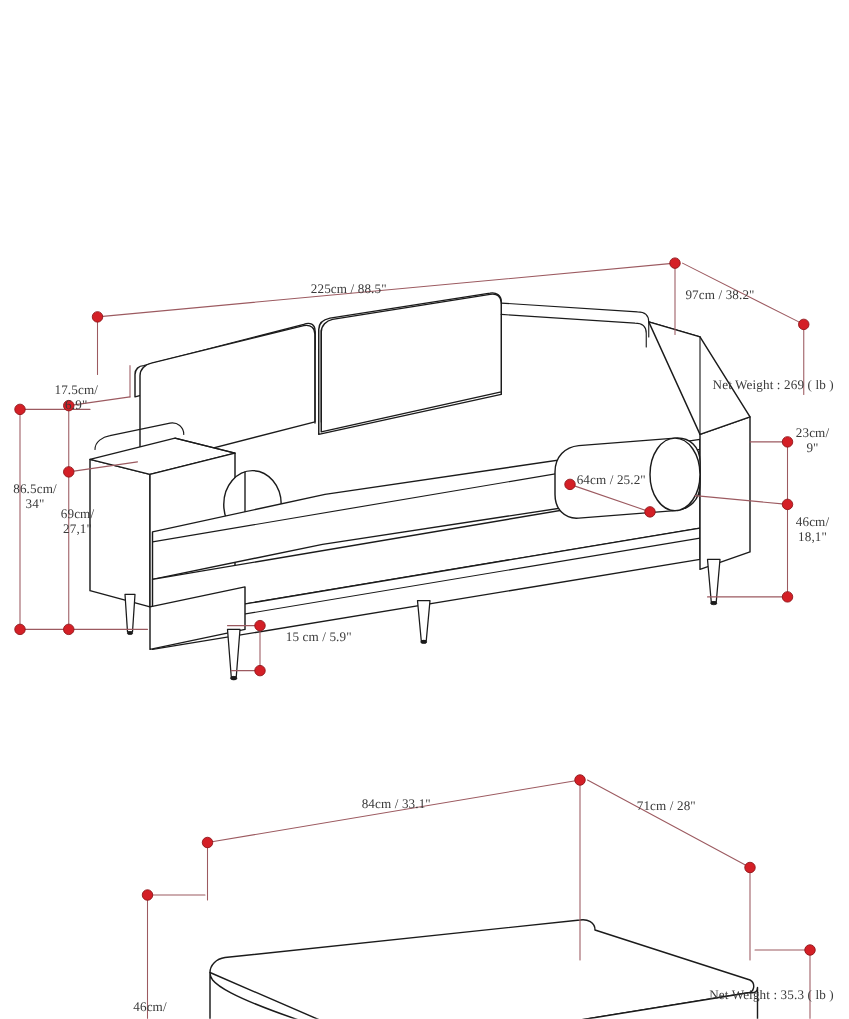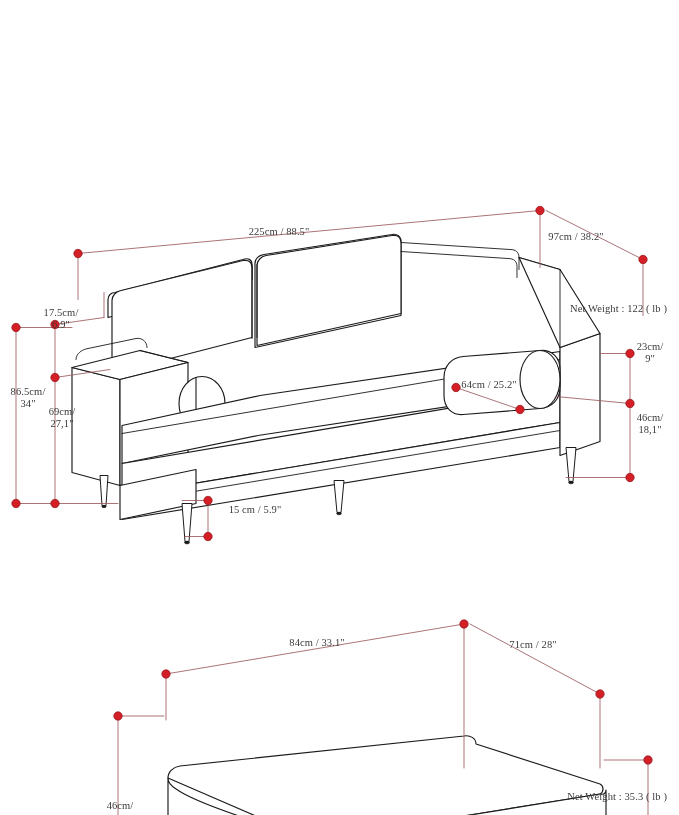--- a/index.html
+++ b/index.html
@@ -224,21 +224,21 @@
         <text class="dim-label" x="650" y="154" text-anchor="middle">9"</text>
 
         <text class="dim-label" x="650" y="213" text-anchor="middle">46cm/</text>
         <text class="dim-label" x="650" y="225" text-anchor="middle">18,1"</text>
 
         <text class="dim-label" x="255" y="305" text-anchor="middle">15 cm / 5.9"</text>
       </g>
     </svg>
   </div>
 
-  <div class="weight-label" id="sofa-weight">Net Weight : 122 ( lb )</div>
+  <div class="weight-label" id="sofa-weight">Net Weight : 269 ( lb )</div>
 
   <div class="panel" id="ottoman-panel">
     <svg class="spec-svg" viewBox="0 0 679 415">
 
       <g>
 
         <path class="furn" d="M168,178 C168,172 173,167 180,166 L464,136 C470,135 476,138 476,144
                                L600,184 C604,186 604,192 600,194 L316,240 C310,241 304,239 302,236 Z"></path>
 
         <path class="furn" d="M168,178 L168,220 C168,228 174,234 182,234 L306,278 L316,240 L302,236 C168,196 168,184 168,178 Z"></path>

